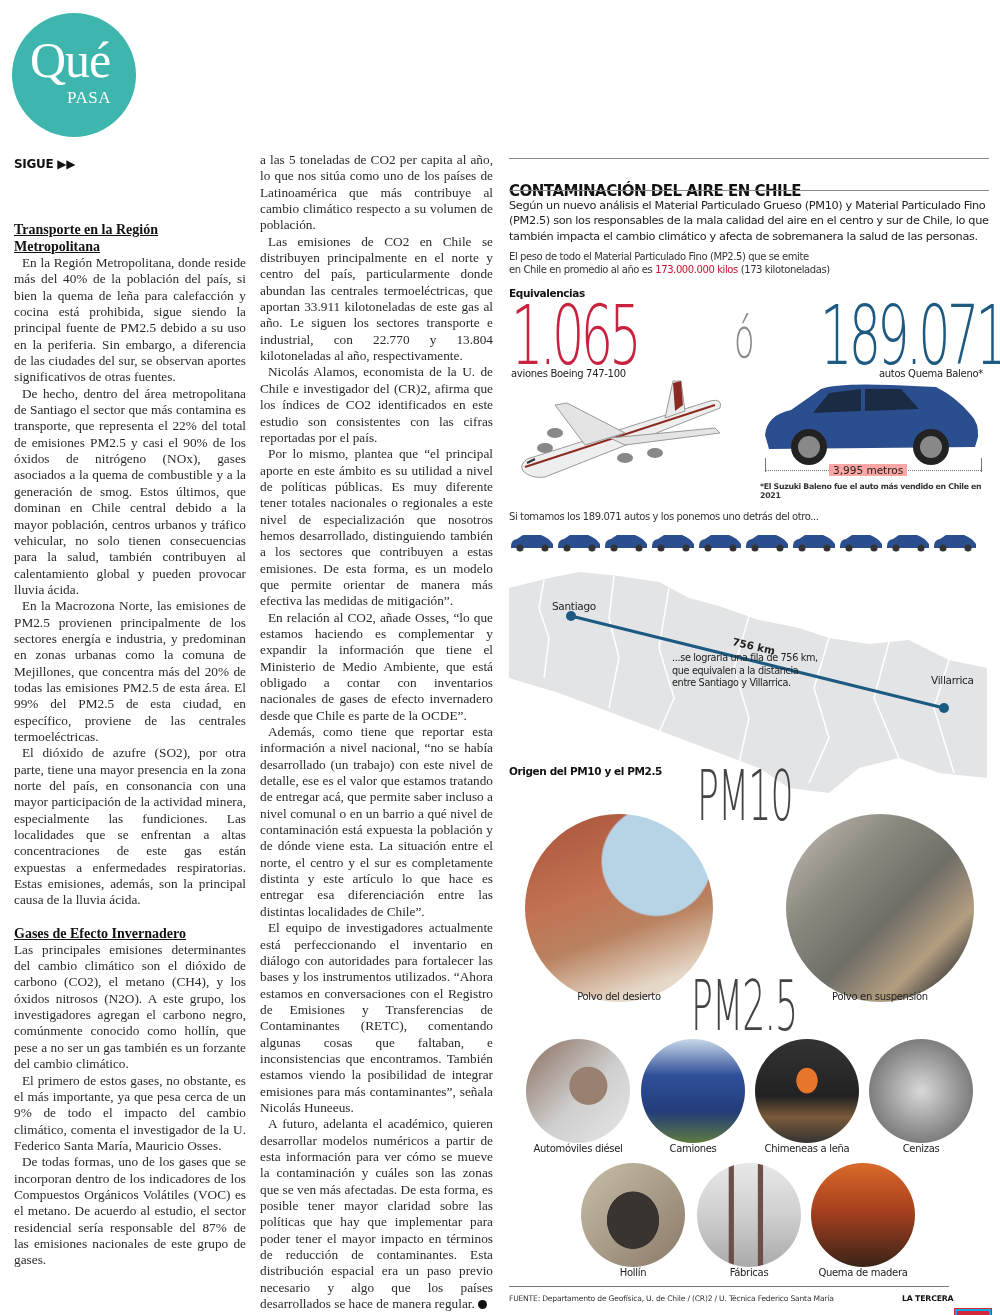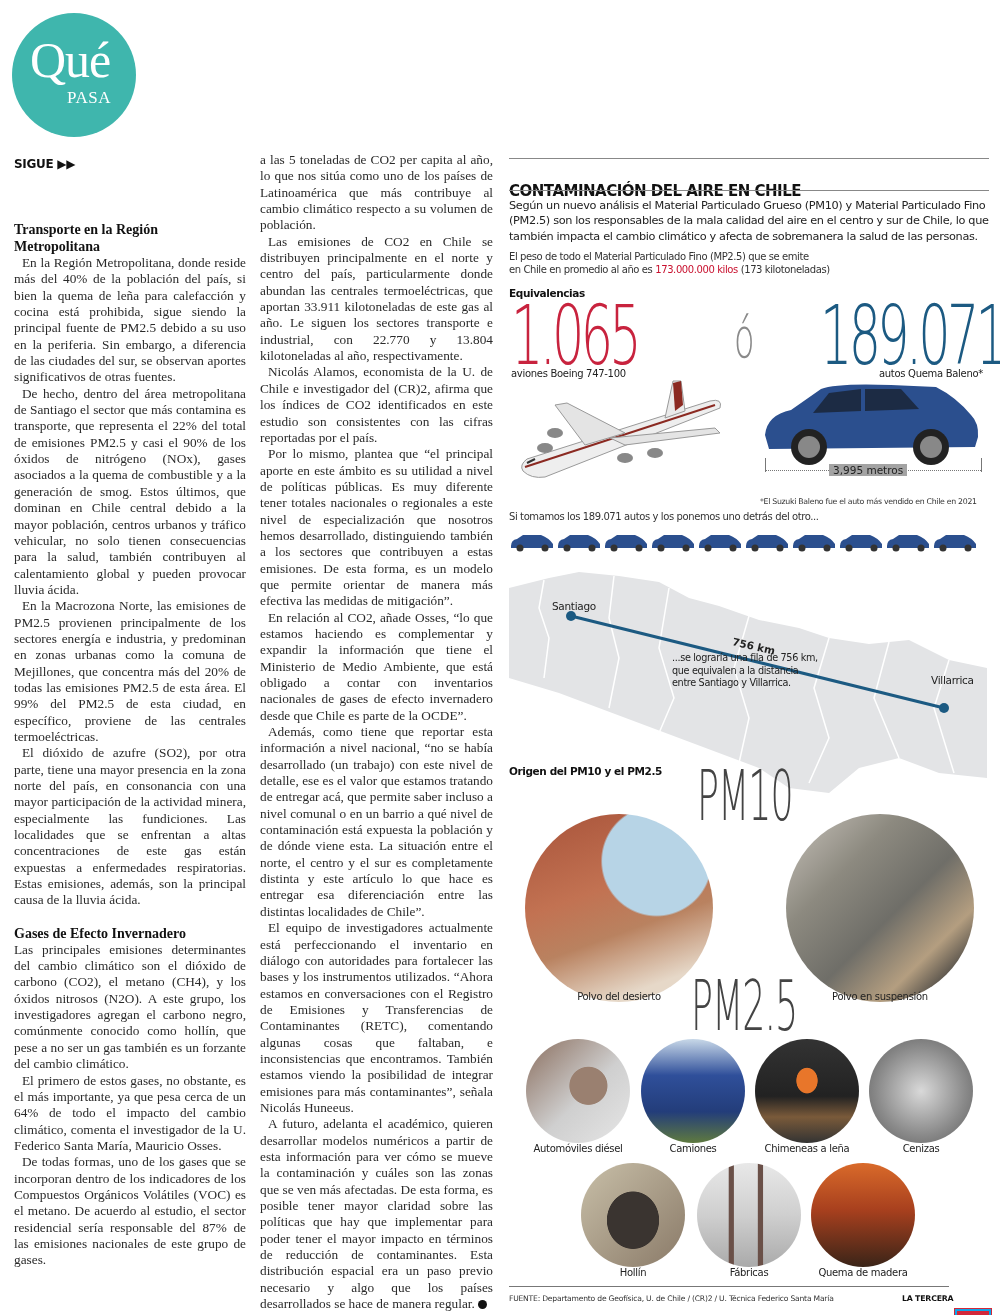--- a/index.html
+++ b/index.html
@@ -12,21 +12,21 @@
   .logo .p { position: absolute; left: 55px; top: 75px; font-family: "Liberation Serif", serif; font-size: 17px; letter-spacing: 0.5px; }
 
   .sigue { position: absolute; left: 14px; top: 157px; font-family: "DejaVu Sans", sans-serif; font-weight: bold; font-size: 12px; color: #111; letter-spacing: -0.3px; }
 
   
   .col { position: absolute; font-family: "Liberation Serif", serif; font-size: 13.3px; line-height: 16.35px; color: #2a2a2a; text-align: justify; hyphens: auto; }
   .col1 { left: 14px; top: 205px; width: 232px; }
   .col2 { left: 260px; top: 152px; width: 233px; }
   .col p { text-indent: 8px; }
   .col p.noindent { text-indent: 0; }
-  .col h3 { font-family: "Liberation Serif", serif; font-weight: bold; font-size: 14px; line-height: 17px; color: #111; text-indent: 0; text-align: left; }
+  .col h3 { font-family: "Liberation Serif", serif; font-weight: bold; font-size: 14px; line-height: 17px; color: #111; text-indent: 0; text-align: left; text-decoration: underline; }
   .gap { height: 16px; }
   .endmark { display: inline-block; width: 9px; height: 9px; border-radius: 50%; background: #111; vertical-align: -1px; margin-left: 3px; }
 
   
   .info { position: absolute; left: 509px; top: 153px; width: 480px; height: 1160px; font-family: "DejaVu Sans", sans-serif; }
   .hr { position: absolute; left: 0; width: 480px; height: 1px; background: #888; }
   .info-title { position: absolute; left: 0; top: 29px; font-size: 15px; font-weight: bold; color: #111; letter-spacing: -0.5px; }
   .info-lead { position: absolute; left: 0; top: 45px; width: 480px; font-size: 11.3px; line-height: 15.3px; color: #222; letter-spacing: -0.35px; }
   .weight-text { position: absolute; left: 0; top: 97px; font-size: 10px; line-height: 13px; color: #333; letter-spacing: -0.4px; }
   .weight-text .hl { color: #c8102e; font-weight: normal; margin-top: 16px; }
@@ -37,22 +37,22 @@
   .num-blue { left: 311px; top: 144px; font-size: 82px; line-height: 78px; color: #1c5a82; }
   .num-or { position: absolute; left: 225px; top: 152px; font-family: "DejaVu Sans", sans-serif; font-size: 56px; font-weight: 200; color: #8a8a8a; transform: scaleX(0.6); transform-origin: left top; }
   .cap { position: absolute; font-size: 10px; color: #222; letter-spacing: -0.3px; }
 
   
   .plane { position: absolute; left: 6px; top: 200px; width: 225px; height: 130px; }
   
   .car { position: absolute; left: 252px; top: 222px; width: 222px; height: 100px; }
   .dim-line { position: absolute; left: 256px; top: 317px; width: 216px; border-top: 1px dotted #777; }
   .dim-tick { position: absolute; top: 305px; width: 1px; height: 14px; background: #777; }
-  .dim-label { position: absolute; left: 320px; top: 311px; background: #a3a3a3; padding: 0 4px; font-size: 10.5px; color: #222; }
-  .car-note { position: absolute; left: 251px; top: 344px; font-size: 7.8px; color: #333; letter-spacing: -0.3px; }
+  .dim-label { position: absolute; left: 320px; top: 311px; background: #fca5a5; padding: 0 4px; font-size: 10.5px; color: #222; }
+  .car-note { position: absolute; left: 251px; top: 329px; font-size: 7.8px; color: #333; letter-spacing: -0.3px; font-weight: bold; }
 
   .row-text { position: absolute; left: 0; top: 358px; font-size: 10px; color: #333; letter-spacing: -0.4px; }
   .car-row { position: absolute; left: 0; top: 379px; width: 480px; height: 22px; display: flex; gap: 1px; }
   .mini-car { width: 46px; height: 20px; position: relative; }
 
   
   .map { position: absolute; left: 0; top: 415px; width: 480px; height: 225px; }
   .map-label { position: absolute; font-size: 10.5px; color: #222; letter-spacing: -0.3px; }
   .map-note { position: absolute; left: 163px; top: 499px; width: 150px; font-size: 9.7px; line-height: 12.5px; color: #222; letter-spacing: -0.35px; }
   .km { position: absolute; left: 223px; top: 487px; font-size: 10.5px; font-weight: bold; color: #222; transform: rotate(13deg); }
@@ -78,21 +78,21 @@
 <div class="col col1">
   <div class="gap"></div>
   <h3>Transporte en la Región Metropolitana</h3>
   <p>En la Región Metropolitana, donde reside más del 40% de la población del país, si bien la quema de leña para calefacción y cocina está prohibida, sigue siendo la principal fuente de PM2.5 debido a su uso en la periferia. Sin embargo, a diferencia de las ciudades del sur, se observan aportes significativos de otras fuentes.</p>
   <p>De hecho, dentro del área metropolitana de Santiago el sector que más contamina es transporte, que representa el 22% del total de emisiones PM2.5 y casi el 90% de los óxidos de nitrógeno (NOx), gases asociados a la quema de combustible y a la generación de smog. Estos últimos, que dominan en Chile central debido a la mayor población, centros urbanos y tráfico vehicular, no solo tienen consecuencias para la salud, también contribuyen al calentamiento global y pueden provocar lluvia ácida.</p>
   <p>En la Macrozona Norte, las emisiones de PM2.5 provienen principalmente de los sectores energía e industria, y predominan en zonas urbanas como la comuna de Mejillones, que concentra más del 20% de todas las emisiones PM2.5 de esta área. El 99% del PM2.5 de esta ciudad, en específico, proviene de las centrales termoeléctricas.</p>
   <p>El dióxido de azufre (SO2), por otra parte, tiene una mayor presencia en la zona norte del país, en consonancia con una mayor participación de la actividad minera, especialmente las fundiciones. Las localidades que se enfrentan a altas concentraciones de este gas están expuestas a enfermedades respiratorias. Estas emisiones, además, son la principal causa de la lluvia ácida.</p>
   <div class="gap"></div>
   <h3>Gases de Efecto Invernadero</h3>
   <p class="noindent">Las principales emisiones determinantes del cambio climático son el dióxido de carbono (CO2), el metano (CH4), y los óxidos nitrosos (N2O). A este grupo, los investigadores agregan el carbono negro, comúnmente conocido como hollín, que pese a no ser un gas también es un forzante del cambio climático.</p>
-  <p>El primero de estos gases, no obstante, es el más importante, ya que pesa cerca de un 64% de todo el impacto del cambio climático, comenta el investigador de la U. Federico Santa María, Mauricio Osses.</p>
+  <p>El primero de estos gases, no obstante, es el más importante, ya que pesa cerca de un 9% de todo el impacto del cambio climático, comenta el investigador de la U. Federico Santa María, Mauricio Osses.</p>
   <p>De todas formas, uno de los gases que se incorporan dentro de los indicadores de los Compuestos Orgánicos Volátiles (VOC) es el metano. De acuerdo al estudio, el sector residencial sería responsable del 87% de las emisiones nacionales de este grupo de gases.</p>
 
 </div>
 
 <div class="col col2">
   <p class="noindent">a las 5 toneladas de CO2 per capita al año, lo que nos sitúa como uno de los países de Latinoamérica que más contribuye al cambio climático respecto a su volumen de población.</p>
   <p>Las emisiones de CO2 en Chile se distribuyen principalmente en el norte y centro del país, particularmente donde abundan las centrales termoeléctricas, que aportan 33.911 kilotoneladas de este gas al año. Le siguen los sectores transporte e industrial, con 22.770 y 13.804 kilotoneladas al año, respectivamente.</p>
   <p>Nicolás Alamos, economista de la U. de Chile e investigador del (CR)2, afirma que los índices de CO2 identificados en este estudio son consistentes con las cifras reportadas por el país.</p>
   <p>Por lo mismo, plantea que “el principal aporte en este ámbito es su utilidad a nivel de políticas públicas. Es muy diferente tener totales nacionales o regionales a este nivel de especialización que nosotros hemos desarrollado, distinguiendo también a los sectores que contribuyen a estas emisiones. De esta forma, es un modelo que permite orientar de manera más efectiva las medidas de mitigación”.</p>
   <p>En relación al CO2, añade Osses, “lo que estamos haciendo es complementar y expandir la información que tiene el Ministerio de Medio Ambiente, que está obligado a contar con inventarios nacionales de gases de efecto invernadero desde que Chile es parte de la OCDE”.</p>

